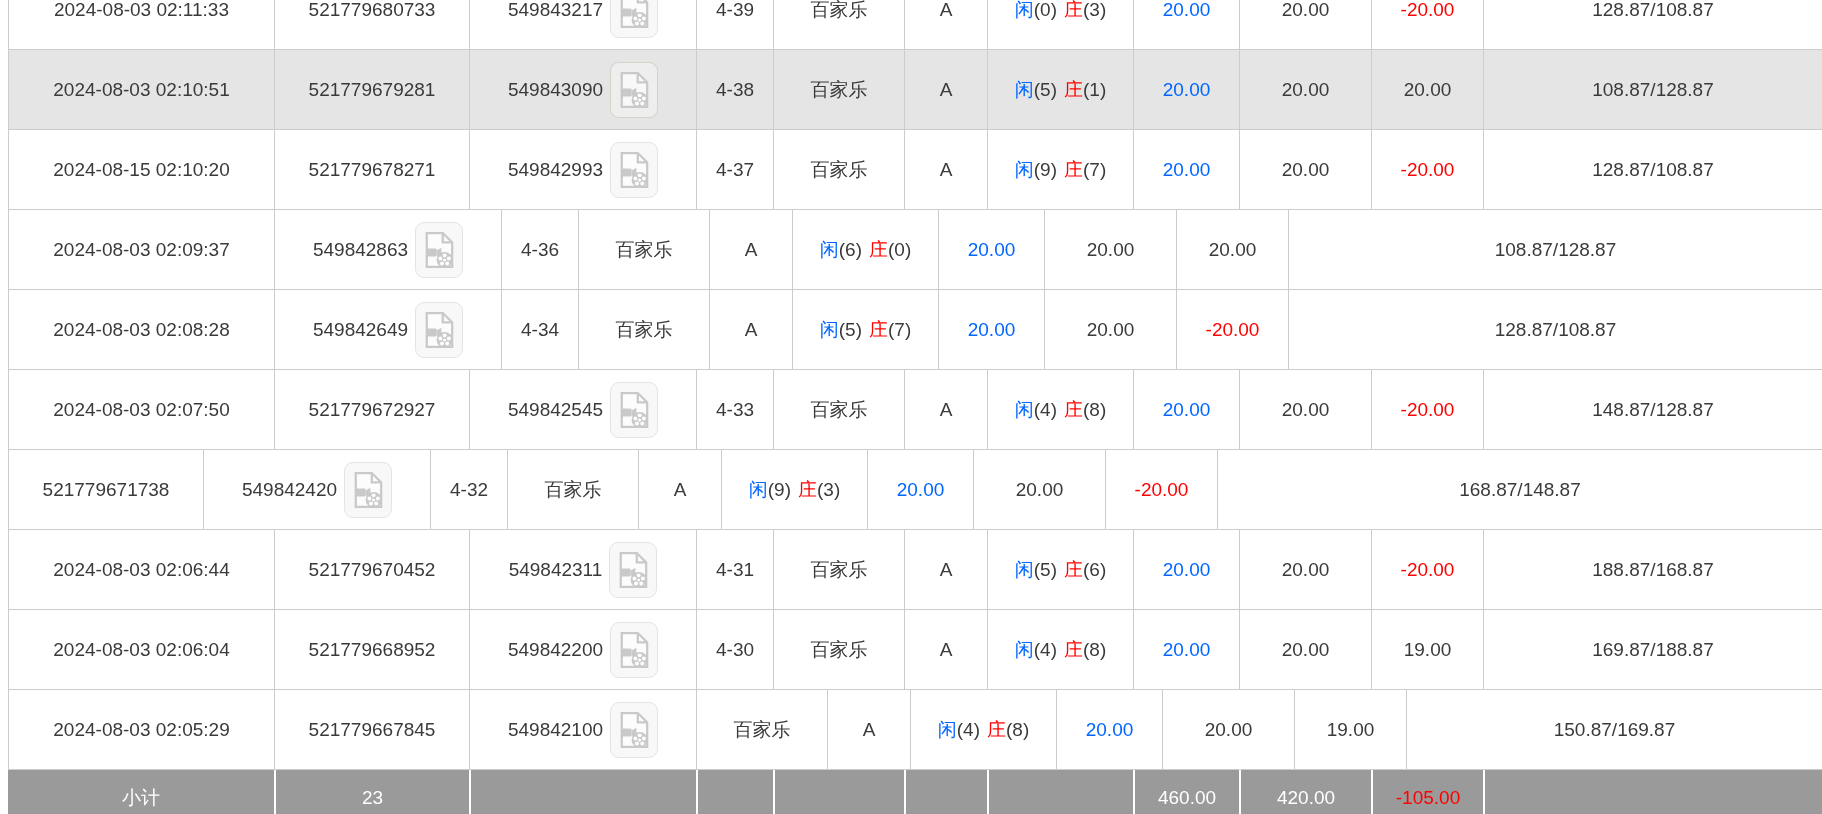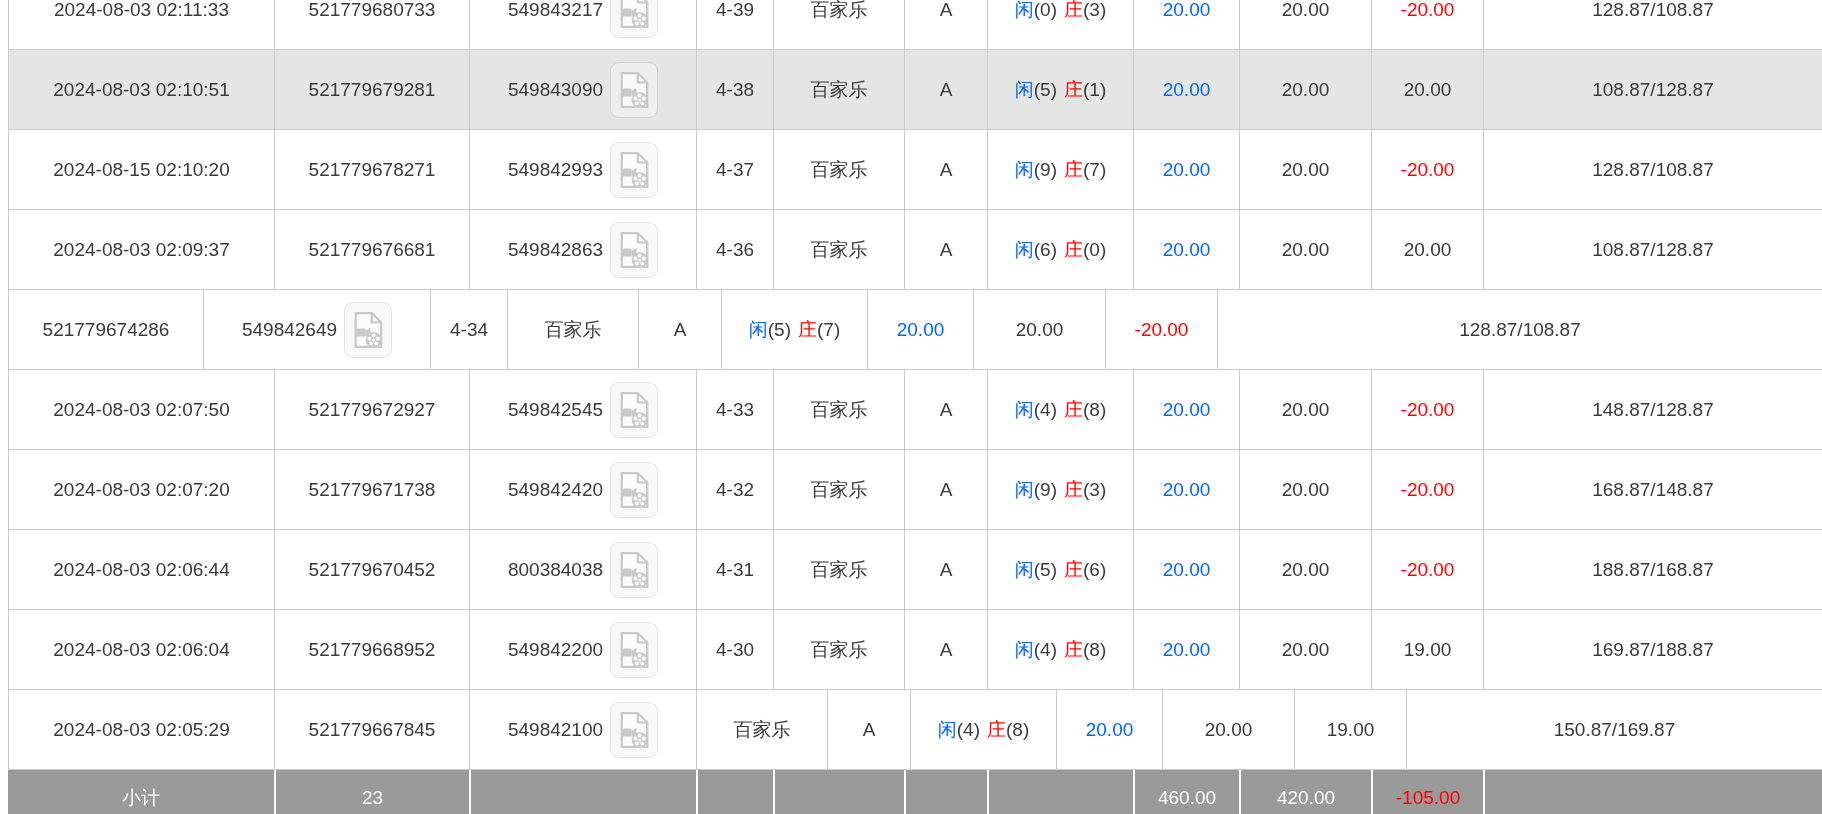--- a/index.html
+++ b/index.html
@@ -181,21 +181,20 @@
           <span>(7)</span>
       </div>
       <div class="cell c-bet blue">20.00</div>
       <div class="cell c-valid">20.00</div>
       <div class="cell c-win neg">-20.00</div>
       <div class="cell c-balance">128.87/108.87</div>
     </div>
 
     <div class="row">
       <div class="cell c-time">2024-08-03 02:09:37</div>
-      <div class="cell c-betid">521779676681</div>
       <div class="cell c-gameid">
         <span>549842863</span>
         <span class="icon-btn">
           <svg width="32" height="38" viewBox="0 0 34 40">
             <path d="M4 2 H21 L31 12 V38 H4 Z" fill="rgba(255,255,255,0.6)" stroke="#c9c9c9" stroke-width="2.4"></path>
             <path d="M21 2 V12 H31" fill="none" stroke="#c9c9c9" stroke-width="2.4"></path>
             <rect x="3.5" y="18.5" width="11" height="8.5" rx="1.5" fill="#c9c9c9"></rect>
             <path d="M14.5 20.5 L19.5 17.5 V29 L14.5 25.5 Z" fill="#c9c9c9"></path>
             <circle cx="23" cy="30.5" r="8.5" fill="#c9c9c9"></circle>
             <circle cx="23" cy="30.5" r="1.6" fill="#ffffff"></circle>
@@ -217,21 +216,21 @@
           <span class="red">庄</span>
           <span>(0)</span>
       </div>
       <div class="cell c-bet blue">20.00</div>
       <div class="cell c-valid">20.00</div>
       <div class="cell c-win">20.00</div>
       <div class="cell c-balance">108.87/128.87</div>
     </div>
 
     <div class="row">
-      <div class="cell c-betid">521779674286</div>
+      <div class="cell c-time">2024-08-03 02:08:28</div>
       <div class="cell c-gameid">
         <span>549842649</span>
         <span class="icon-btn">
           <svg width="32" height="38" viewBox="0 0 34 40">
             <path d="M4 2 H21 L31 12 V38 H4 Z" fill="rgba(255,255,255,0.6)" stroke="#c9c9c9" stroke-width="2.4"></path>
             <path d="M21 2 V12 H31" fill="none" stroke="#c9c9c9" stroke-width="2.4"></path>
             <rect x="3.5" y="18.5" width="11" height="8.5" rx="1.5" fill="#c9c9c9"></rect>
             <path d="M14.5 20.5 L19.5 17.5 V29 L14.5 25.5 Z" fill="#c9c9c9"></path>
             <circle cx="23" cy="30.5" r="8.5" fill="#c9c9c9"></circle>
             <circle cx="23" cy="30.5" r="1.6" fill="#ffffff"></circle>
@@ -290,21 +289,20 @@
           <span class="red">庄</span>
           <span>(8)</span>
       </div>
       <div class="cell c-bet blue">20.00</div>
       <div class="cell c-valid">20.00</div>
       <div class="cell c-win neg">-20.00</div>
       <div class="cell c-balance">148.87/128.87</div>
     </div>
 
     <div class="row">
-      <div class="cell c-time">2024-08-03 02:07:20</div>
       <div class="cell c-betid">521779671738</div>
       <div class="cell c-gameid">
         <span>549842420</span>
         <span class="icon-btn">
           <svg width="32" height="38" viewBox="0 0 34 40">
             <path d="M4 2 H21 L31 12 V38 H4 Z" fill="rgba(255,255,255,0.6)" stroke="#c9c9c9" stroke-width="2.4"></path>
             <path d="M21 2 V12 H31" fill="none" stroke="#c9c9c9" stroke-width="2.4"></path>
             <rect x="3.5" y="18.5" width="11" height="8.5" rx="1.5" fill="#c9c9c9"></rect>
             <path d="M14.5 20.5 L19.5 17.5 V29 L14.5 25.5 Z" fill="#c9c9c9"></path>
             <circle cx="23" cy="30.5" r="8.5" fill="#c9c9c9"></circle>
@@ -330,21 +328,21 @@
       <div class="cell c-bet blue">20.00</div>
       <div class="cell c-valid">20.00</div>
       <div class="cell c-win neg">-20.00</div>
       <div class="cell c-balance">168.87/148.87</div>
     </div>
 
     <div class="row">
       <div class="cell c-time">2024-08-03 02:06:44</div>
       <div class="cell c-betid">521779670452</div>
       <div class="cell c-gameid">
-        <span>800384038</span>
+        <span>549842311</span>
         <span class="icon-btn">
           <svg width="32" height="38" viewBox="0 0 34 40">
             <path d="M4 2 H21 L31 12 V38 H4 Z" fill="rgba(255,255,255,0.6)" stroke="#c9c9c9" stroke-width="2.4"></path>
             <path d="M21 2 V12 H31" fill="none" stroke="#c9c9c9" stroke-width="2.4"></path>
             <rect x="3.5" y="18.5" width="11" height="8.5" rx="1.5" fill="#c9c9c9"></rect>
             <path d="M14.5 20.5 L19.5 17.5 V29 L14.5 25.5 Z" fill="#c9c9c9"></path>
             <circle cx="23" cy="30.5" r="8.5" fill="#c9c9c9"></circle>
             <circle cx="23" cy="30.5" r="1.6" fill="#ffffff"></circle>
             <circle cx="23" cy="25.7" r="2.1" fill="#ffffff"></circle>
             <circle cx="27.5" cy="29" r="2.1" fill="#ffffff"></circle>

